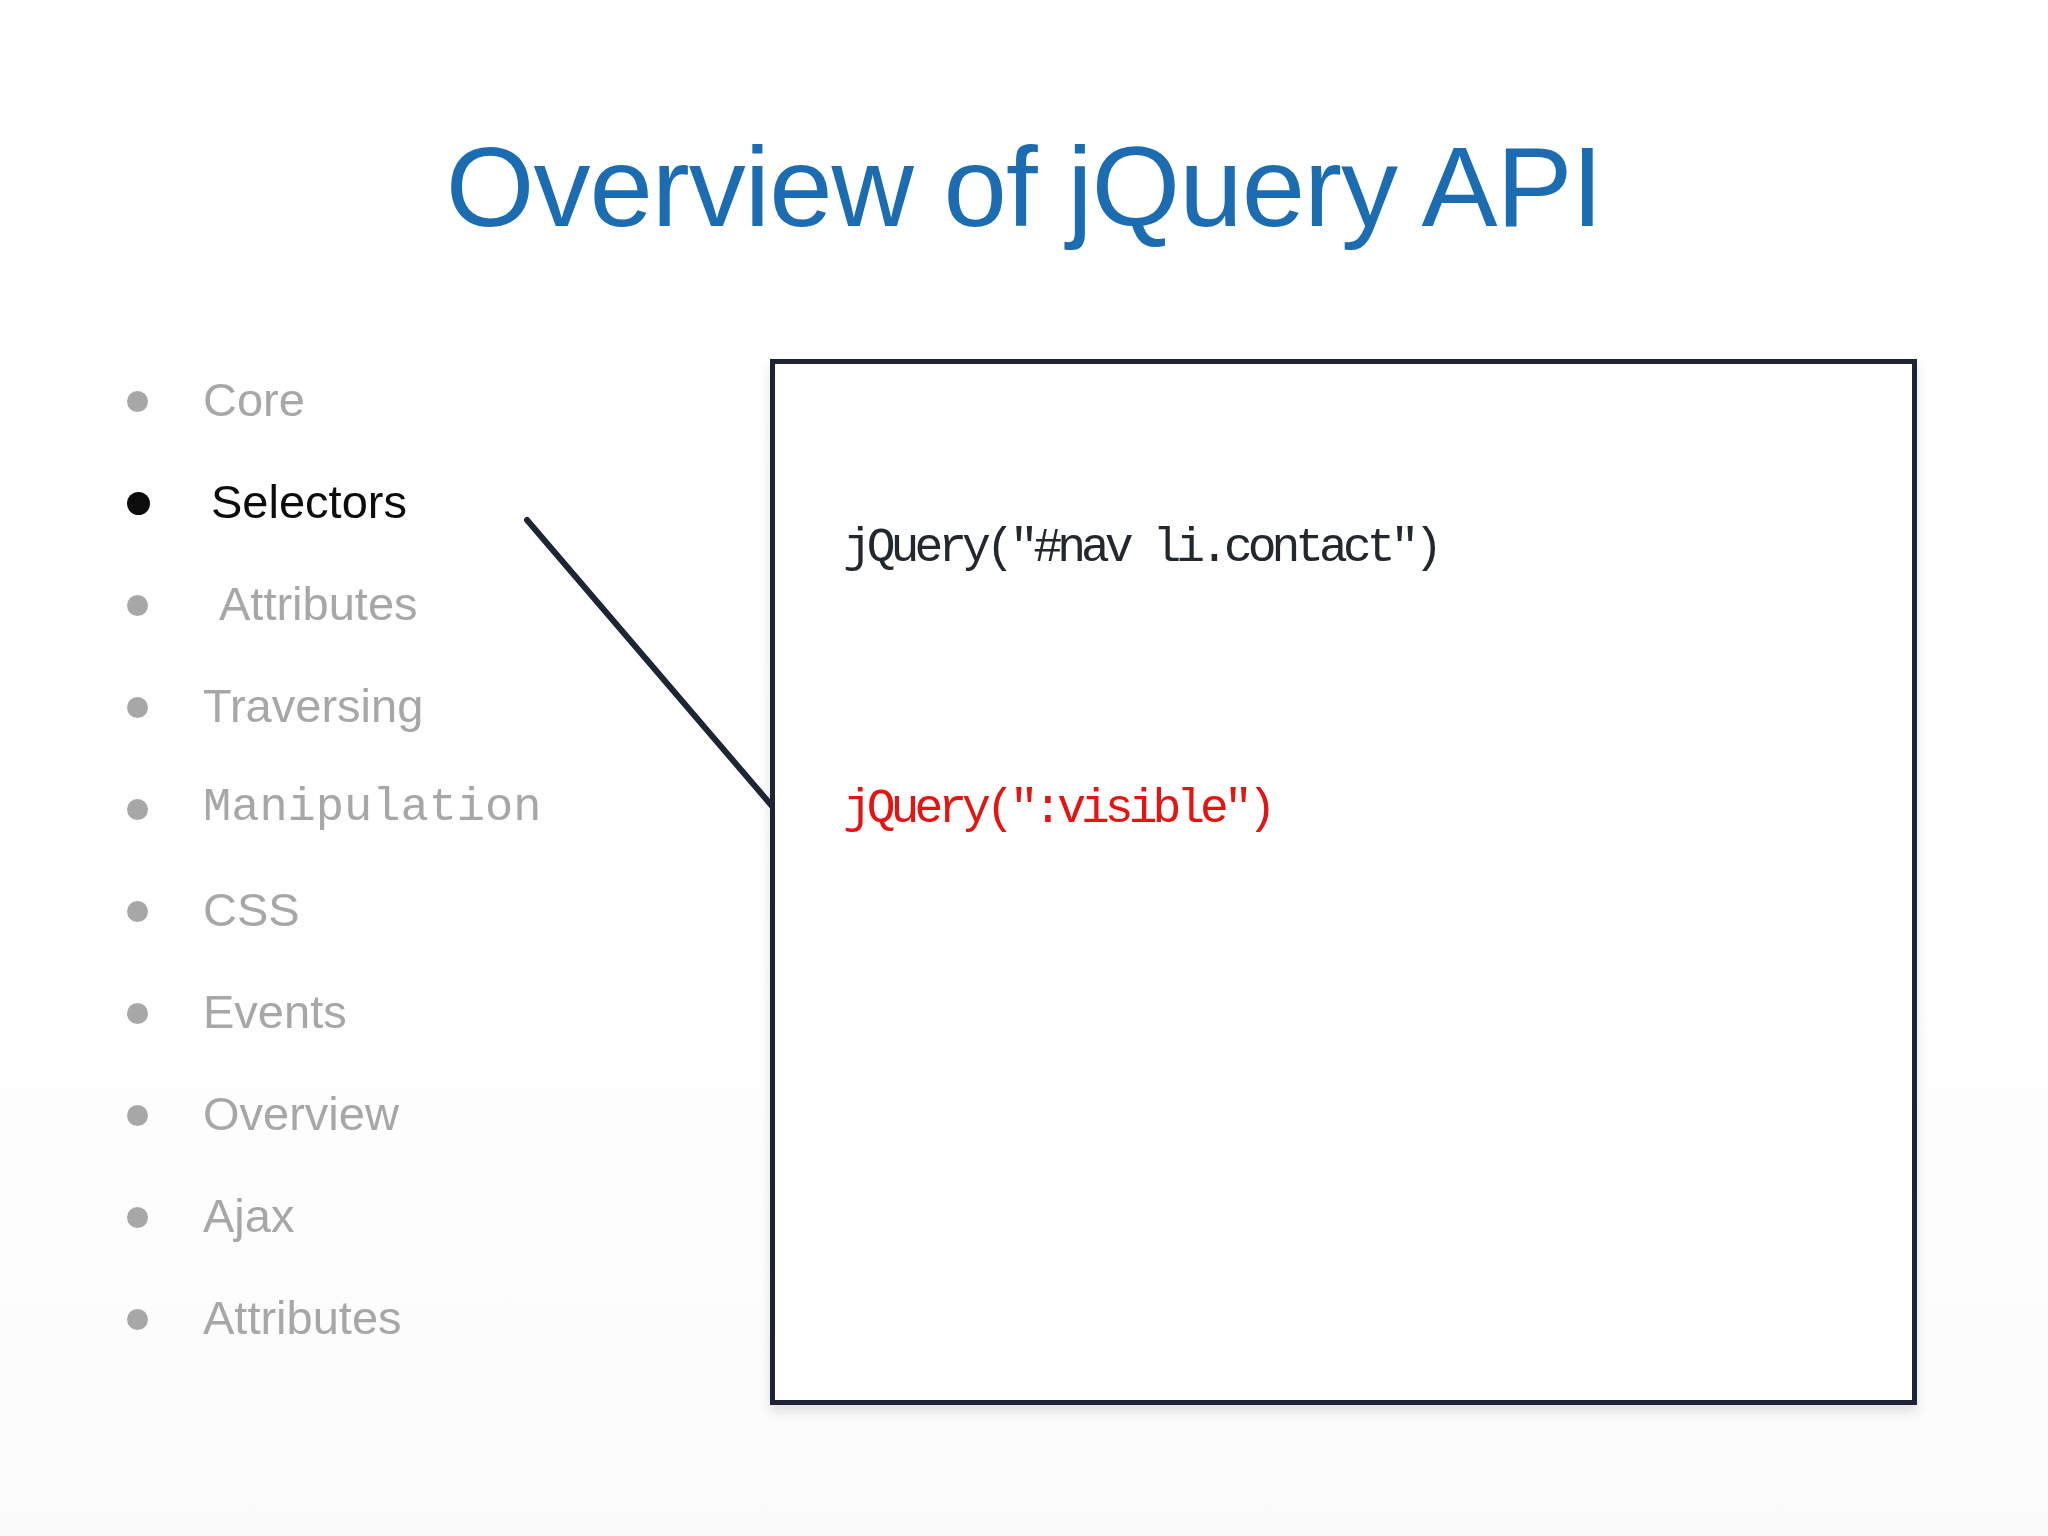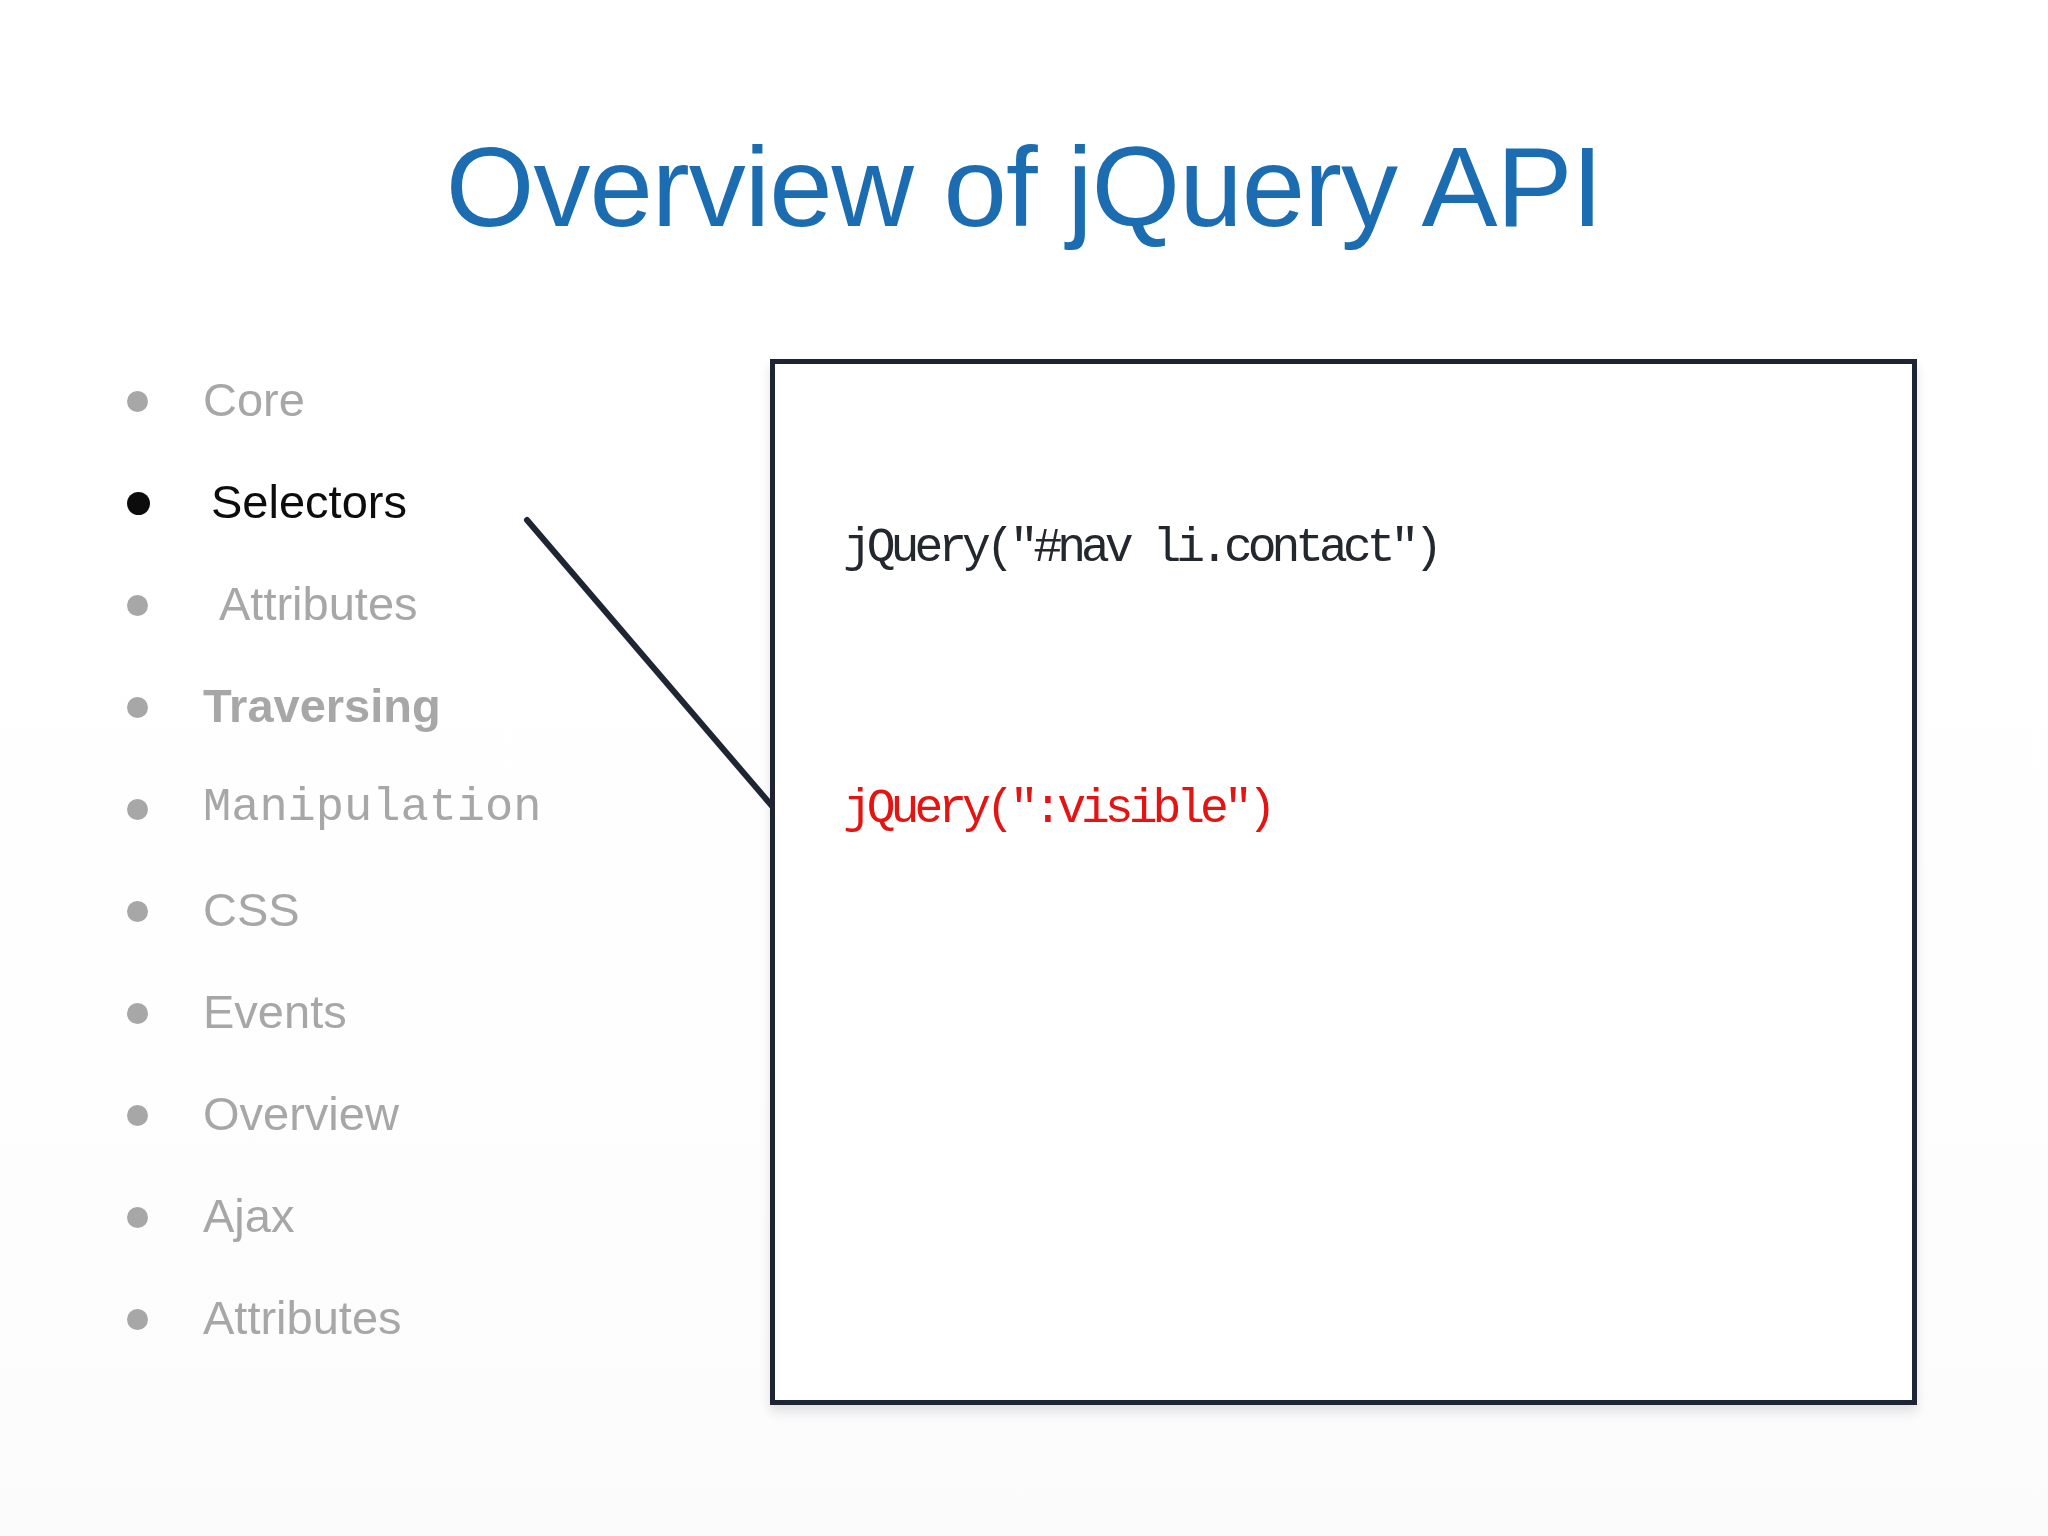--- a/index.html
+++ b/index.html
@@ -87,21 +87,21 @@
     <span class="label" style="color: rgb(12, 12, 12); margin-left: 8px;">Selectors</span>
   </div>
 
   <div class="list-item">
     <span class="bullet" style="background: rgb(167, 167, 167);"></span>
     <span class="label" style="color: rgb(167, 167, 167); margin-left: 16px;">Attributes</span>
   </div>
 
   <div class="list-item">
     <span class="bullet" style="background: rgb(167, 167, 167);"></span>
-    <span class="label" style="color: rgb(167, 167, 167); font-weight: bold;">Traversing</span>
+    <span class="label" style="color: rgb(167, 167, 167);">Traversing</span>
   </div>
 
   <div class="list-item">
     <span class="bullet" style="background: rgb(167, 167, 167);"></span>
     <span class="label" style="color: rgb(167, 167, 167); font-family: Liberation Mono, monospace;">Manipulation</span>
   </div>
 
   <div class="list-item">
     <span class="bullet" style="background: rgb(167, 167, 167);"></span>
     <span class="label" style="color: rgb(167, 167, 167); text-align: right;">CSS</span>

